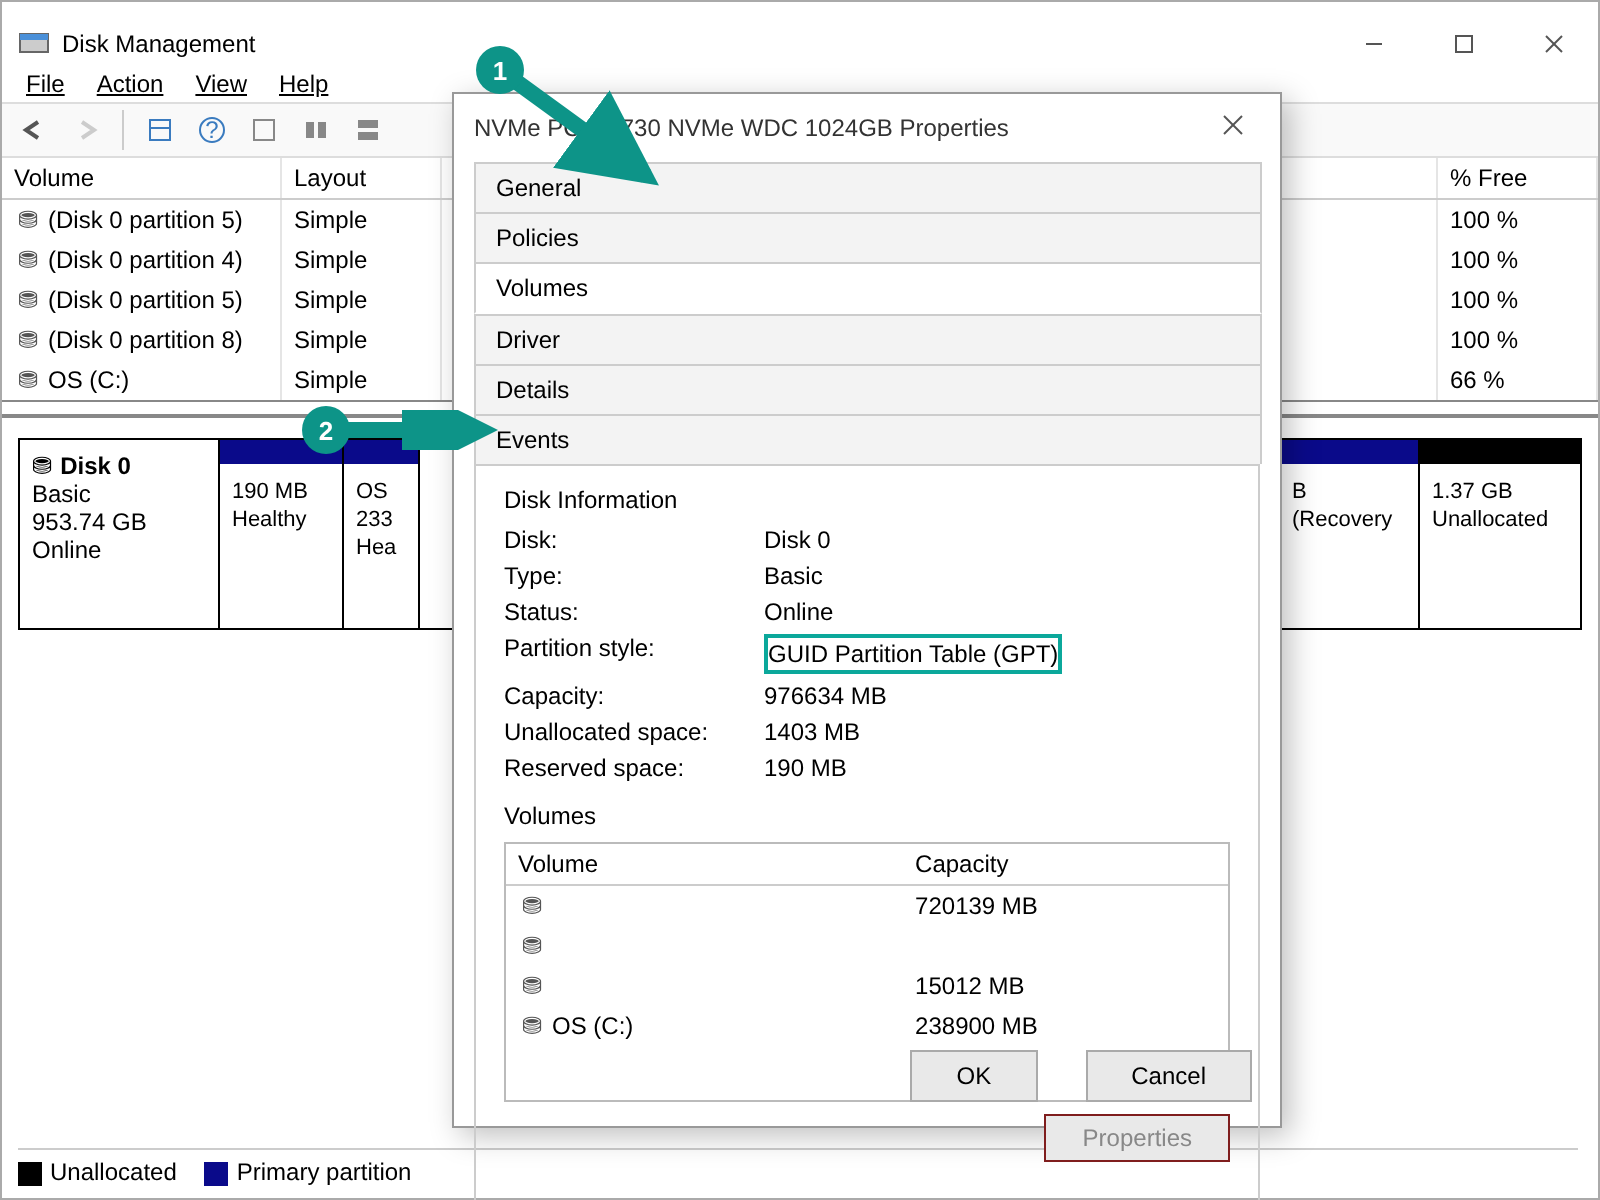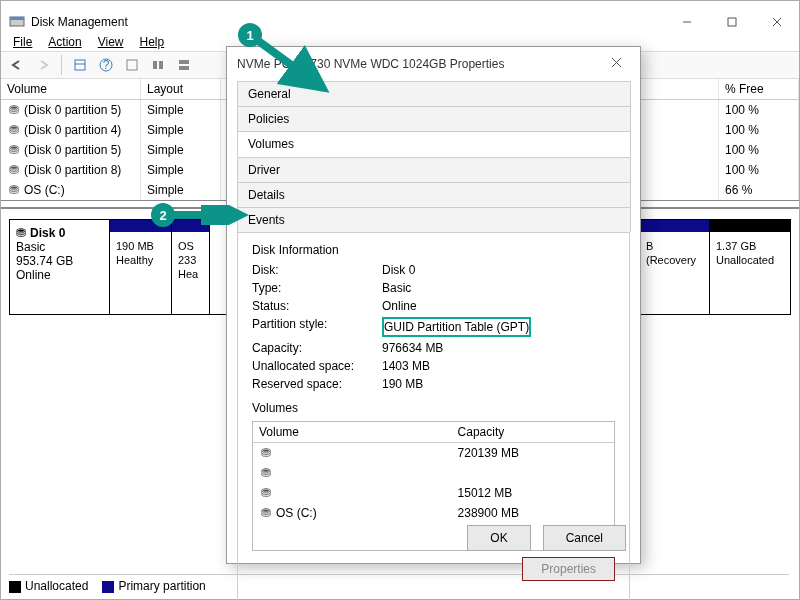--- a/index.html
+++ b/index.html
@@ -49,21 +49,21 @@
   .kv { display:flex; margin:4px 0 }
   .kv .k { width:130px } .kv .v { flex:1 }
   .hlbox { border:2px solid #0ba89b; padding:1px 0; display:inline-block }
   .volsub { margin-top:10px }
   .subtable { border:1px solid #bbb; margin-top:4px; height:130px; }
   .sthead,.strow { display:flex }
   .sthead { border-bottom:1px solid #ccc; background:#fff }
   .sth,.std { padding:3px 6px }
   .sc-vol{width:55%} .sc-cap{width:45%}
   .propbtn { float:right; margin-top:6px; background:#e9e9e9; border:1px solid #7f1d1d; color:#888; padding:4px 18px }
-  .dlg-buttons { position:absolute; right:14px; bottom:12px; display:flex; gap:12px }
+  .dlg-buttons { position:absolute; right:14px; bottom:12px; display:flex; gap:24px }
   .btn { background:#e9e9e9; border:1px solid #aaa; padding:5px 22px }
   
   .badge { position:absolute; width:24px; height:24px; border-radius:50%; background:#0d9488; color:#fff; font-weight:700; display:flex; align-items:center; justify-content:center; font-size:13px; z-index:50 }
   .arrow { position:absolute; z-index:49 }
 </style>
 </head>
 <body>
 
 <div class="win">
 

